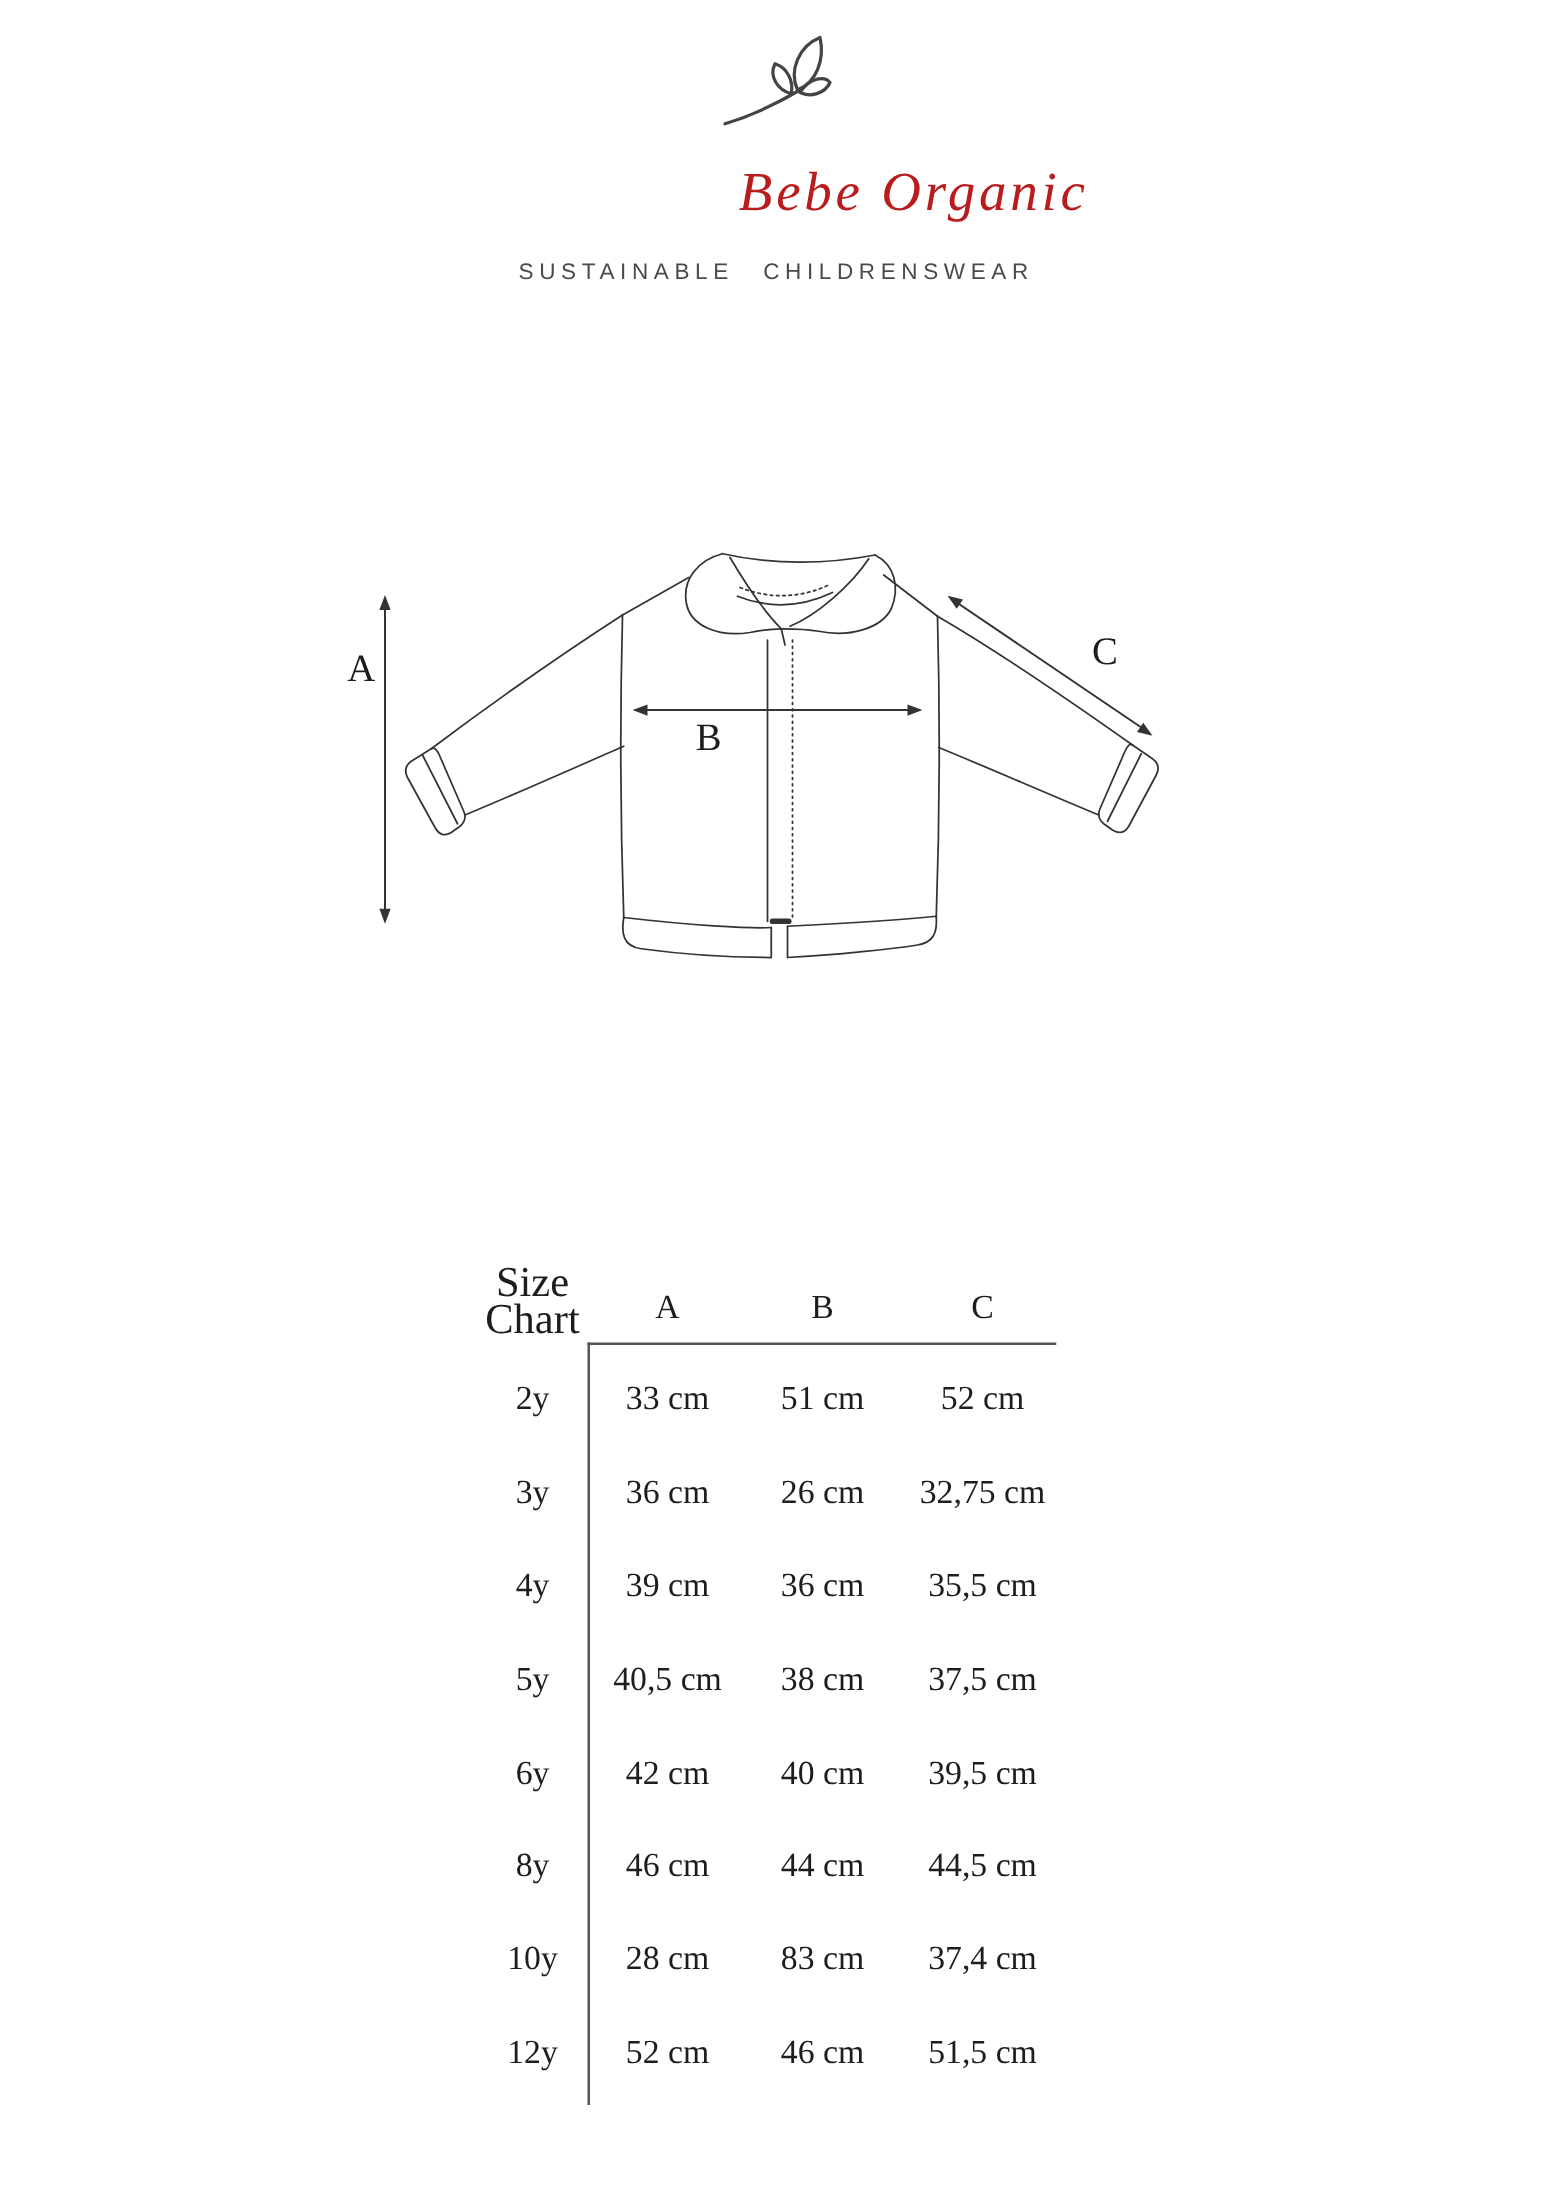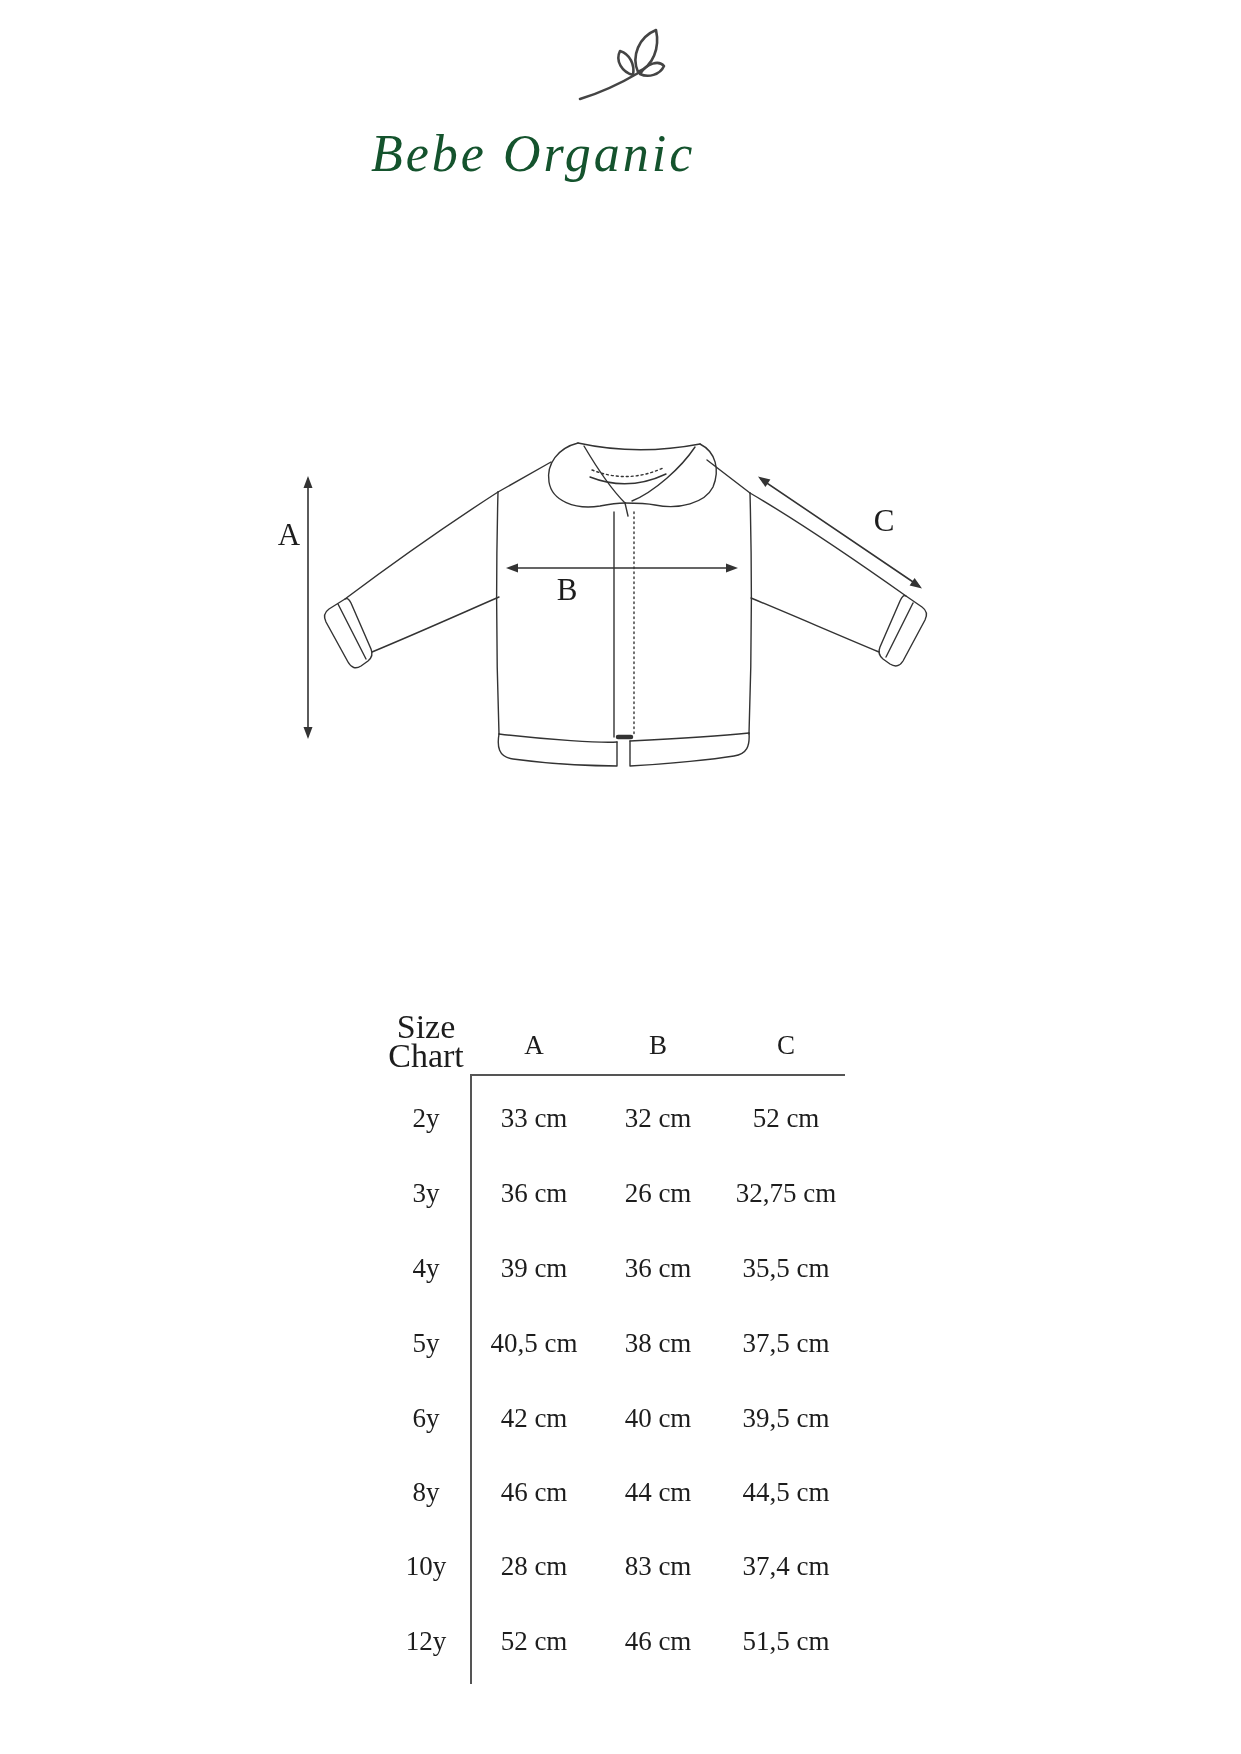--- a/index.html
+++ b/index.html
@@ -3,23 +3,23 @@
 <meta charset="utf-8">
 <style>
   html,body{margin:0;padding:0;background:#ffffff;}
   .page{
     position:relative;width:1241px;height:1754px;background:#ffffff;
     font-family:"Liberation Serif", serif;color:#1d1d1d;overflow:hidden;
   }
   
   .branch-svg{position:absolute;left:560px;top:15px;width:130px;height:100px;}
   .brand-name{
-    position:absolute;left:371px;top:118px;width:500px;text-align:left;
+    position:absolute;left:371px;top:118px;width:500px;text-align:right;
     font-family:"Liberation Serif", serif;font-style:italic;font-weight:400;
-    font-size:52px;line-height:72px;color:#14532d;letter-spacing:3px;white-space:nowrap;
+    font-size:44px;line-height:72px;color:#b91c1c;letter-spacing:3px;white-space:nowrap;
   }
   .brand-tagline{
     position:absolute;left:371px;top:207px;width:500px;text-align:center;
     font-family:"Liberation Sans", sans-serif;font-size:18px;color:#4a4a4a;
     letter-spacing:4.5px;word-spacing:14px;white-space:nowrap;
   }
   
   .jacket-svg{position:absolute;left:240px;top:380px;width:720px;height:400px;}
   .jacket-svg path, .jacket-svg line{vector-effect:non-scaling-stroke;}
   .dim-label{font-family:"Liberation Serif", serif;font-size:31px;fill:#1d1d1d;}
@@ -46,20 +46,21 @@
 
 <div class="page">
 
   <svg class="branch-svg" viewBox="0 0 130 100" fill="none" stroke="#444444" stroke-width="2.6" stroke-linecap="round" stroke-linejoin="round" aria-hidden="true">
     <path d="M 20,84 C 40,78 58,70 80,57"></path>
     <path d="M 78,57 C 71,41 79,22 96,15 C 100,33 93,51 78,57 Z"></path>
     <path d="M 73,60 C 62,57 55,46 60,36 C 70,39 75,50 73,60 Z"></path>
     <path d="M 80,59 C 87,48 99,45 104,51 C 100,60 88,63 80,59 Z"></path>
   </svg>
   <div class="brand-name">Bebe Organic</div>
+  <div class="brand-tagline">SUSTAINABLE CHILDRENSWEAR</div>
 
   <svg class="jacket-svg" viewBox="240 380 720 400" fill="none" stroke="#333333" stroke-width="1.4" stroke-linecap="round" stroke-linejoin="round">
 
     <g>
       <path d="M 578,443 C 558,448 546,464 549,482 C 552,501 575,510 600,506 C 610,504 619,503 625,503"></path>
       <path d="M 700,444 C 716,452 720,470 713,487 C 705,503 679,510 655,505 C 645,503 633,503 625,503"></path>
       <path d="M 578,443 Q 637,456 700,444"></path>
       <path d="M 584,446 C 597,468 611,489 625,503"></path>
       <path d="M 695,447 C 681,468 654,492 632,501"></path>
       <path d="M 590,477 Q 628,492 666,474"></path>
@@ -125,21 +126,21 @@
     <div class="chart-title">Size Chart</div>
     <div class="col-head a">A</div>
     <div class="col-head b">B</div>
     <div class="col-head c">C</div>
     <div class="rule-h"></div>
     <div class="rule-v"></div>
 
     <div class="trow" style="top:1101px">
       <span class="cell cs">2y</span>
       <span class="cell ca">33 cm</span>
-      <span class="cell cb">32 cm</span>
+      <span class="cell cb">51 cm</span>
       <span class="cell cc">52 cm</span>
     </div>
     <div class="trow" style="top:1176px">
       <span class="cell cs">3y</span>
       <span class="cell ca">36 cm</span>
       <span class="cell cb">26 cm</span>
       <span class="cell cc">32,75 cm</span>
     </div>
     <div class="trow" style="top:1251px">
       <span class="cell cs">4y</span>

